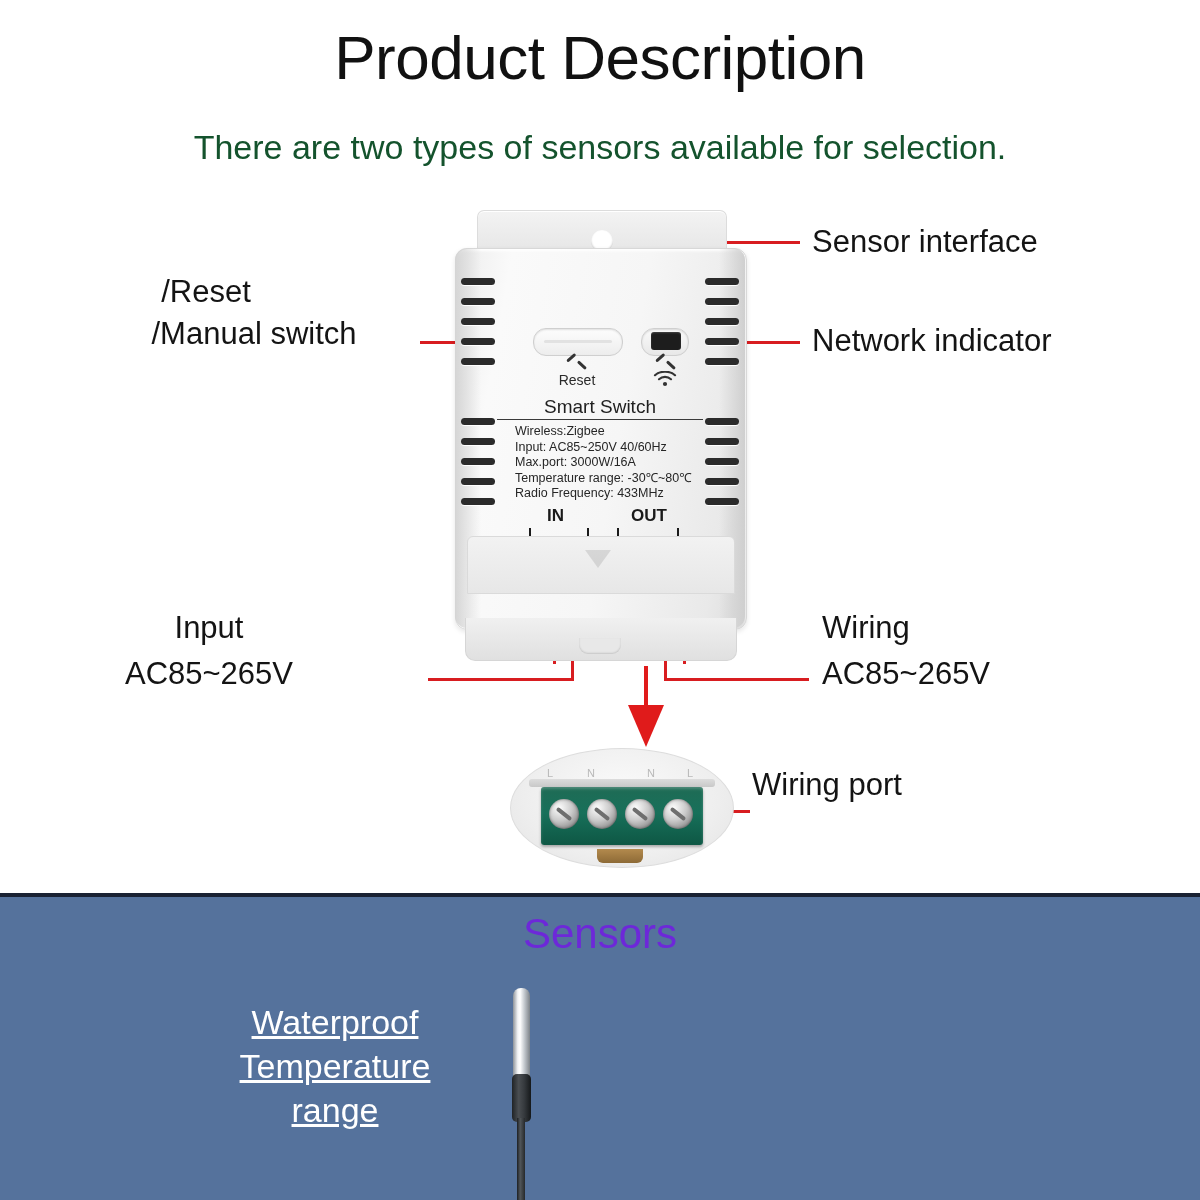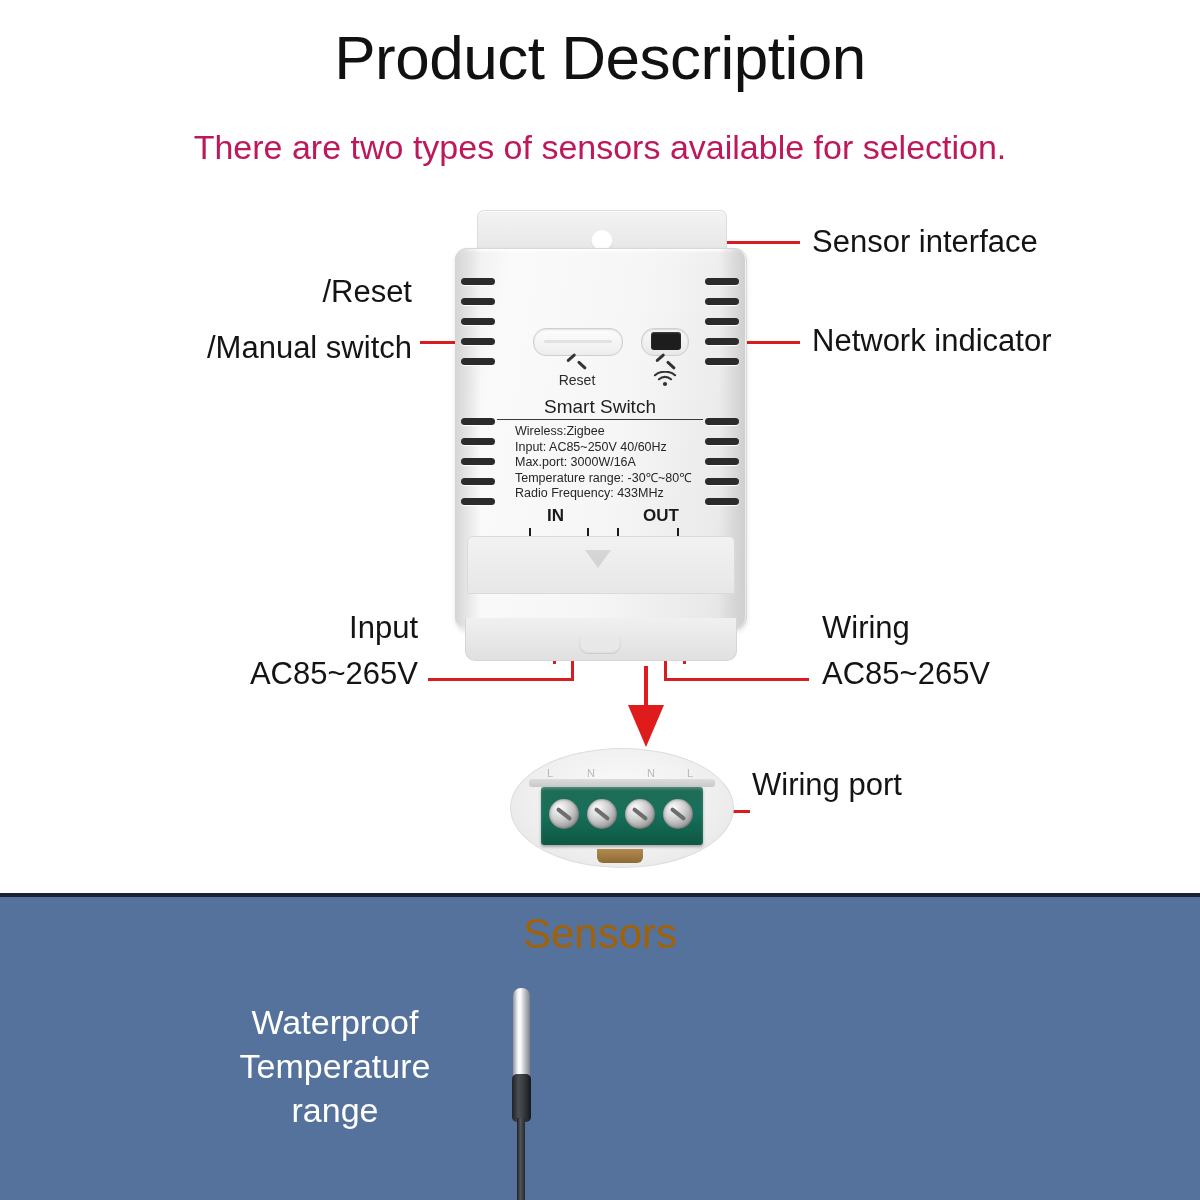--- a/index.html
+++ b/index.html
@@ -15,21 +15,21 @@
   
   .title{
     position:absolute;left:0;top:22px;width:1200px;
     text-align:center;
     font-size:62px;font-weight:400;color:#111;
     letter-spacing:-0.5px;
   }
   .subtitle{
     position:absolute;left:0;top:128px;width:1200px;
     text-align:center;
-    font-size:34px;font-weight:400;color:#be185d;
+    font-size:34px;font-weight:400;color:#14532d;
   }
 
   
   .device-wrap{position:absolute;left:455px;top:210px;width:290px;height:460px;}
 
   .dev-tab{
     position:absolute;left:22px;top:0;width:248px;height:42px;
     background:linear-gradient(180deg,#f3f3f3 0%,#e6e6e6 100%);
     border-radius:7px 7px 0 0;
     border:1px solid #dcdcdc;border-bottom:none;
@@ -134,21 +134,21 @@
   }
   .tri-mark{
     position:absolute;left:130px;top:340px;width:0;height:0;
     border-left:13px solid transparent;border-right:13px solid transparent;
     border-top:18px solid rgba(0,0,0,0.10);
   }
 
   
   .ann{position:absolute;font-size:31px;color:#141414;white-space:nowrap;line-height:40px;}
   .ann.r{text-align:right;}
-  .ann.l{text-align:right;}
+  .ann.l{text-align:center;}
 
   .lead{position:absolute;background:#d81d20;}
   .lead.h{height:3px;}
   .lead.v{width:3px;}
 
   
   .arrow-stem{position:absolute;left:644px;top:666px;width:4px;height:46px;background:#e01b1b;}
   .arrow-head{
     position:absolute;left:628px;top:705px;width:0;height:0;
     border-left:18px solid transparent;border-right:18px solid transparent;
@@ -190,25 +190,25 @@
   }
 
   
   .divider{position:absolute;left:0;top:893px;width:1200px;height:4px;background:#1a2233;}
   .band{
     position:absolute;left:0;top:897px;width:1200px;height:303px;
     background:#55729c;
   }
   .band-title{
     position:absolute;left:0;top:910px;width:1200px;text-align:center;
-    font-size:42px;color:#a16207;
+    font-size:42px;color:#6d28d9;
   }
   .band-cap{
     position:absolute;left:170px;top:1000px;width:330px;text-align:center;
-    font-size:34px;color:#ffffff;line-height:44px;
+    font-size:34px;color:#ffffff;line-height:44px;text-decoration:underline;
   }
 
   
   .probe-tube{
     position:absolute;left:513px;top:988px;width:17px;height:92px;
     background:linear-gradient(90deg,#8e9399 0%,#f2f4f6 28%,#ffffff 42%,#c6cbd0 66%,#7d8389 100%);
     border-radius:8px 8px 2px 2px;
   }
   .probe-sleeve{
     position:absolute;left:512px;top:1074px;width:19px;height:48px;
@@ -301,40 +301,40 @@
     <div class="spec-title">Smart Switch</div>
     <div class="spec-lines">
       <div>Wireless:Zigbee</div>
       <div>Input: AC85~250V 40/60Hz</div>
       <div>Max.port: 3000W/16A</div>
       <div>Temperature range: -30℃~80℃</div>
       <div>Radio Frequency: 433MHz</div>
     </div>
 
     <div class="term-cap" style="left:92px;top:296px;">IN</div>
-    <div class="term-cap" style="left:188px;top:296px;">OUT</div>
+    <div class="term-cap" style="left:176px;top:296px;">OUT</div>
     <div class="bracket" style="left:74px;top:318px;width:56px;"></div>
     <div class="bracket" style="left:162px;top:318px;width:58px;"></div>
     <div class="term-l" style="left:70px;top:336px;">L</div>
     <div class="term-l" style="left:122px;top:336px;">N</div>
     <div class="term-l" style="left:158px;top:336px;">N</div>
     <div class="term-l" style="left:214px;top:336px;">L</div>
 
     <div class="bottom-panel"></div>
     <div class="tri-mark"></div>
 
     <div class="dev-foot"></div>
     <div class="foot-notch"></div>
   </div>
 
   <div class="ann r" style="left:812px;top:222px;">Sensor interface</div>
   <div class="ann r" style="left:812px;top:321px;">Network indicator</div>
 
   <div class="ann l" style="left:0px;top:272px;width:412px;">/Reset</div>
-  <div class="ann l" style="left:0px;top:328px;width:412px;">/Manual switch</div>
+  <div class="ann l" style="left:0px;top:314px;width:412px;padding-left:48px;">/Manual switch</div>
 
   <div class="ann l" style="left:0px;top:608px;width:418px;">Input</div>
   <div class="ann l" style="left:0px;top:654px;width:418px;">AC85~265V</div>
 
   <div class="ann r" style="left:822px;top:608px;">Wiring</div>
   <div class="ann r" style="left:822px;top:654px;">AC85~265V</div>
 
   <div class="ann r" style="left:752px;top:765px;">Wiring port</div>
 
   <div class="port-wrap">

